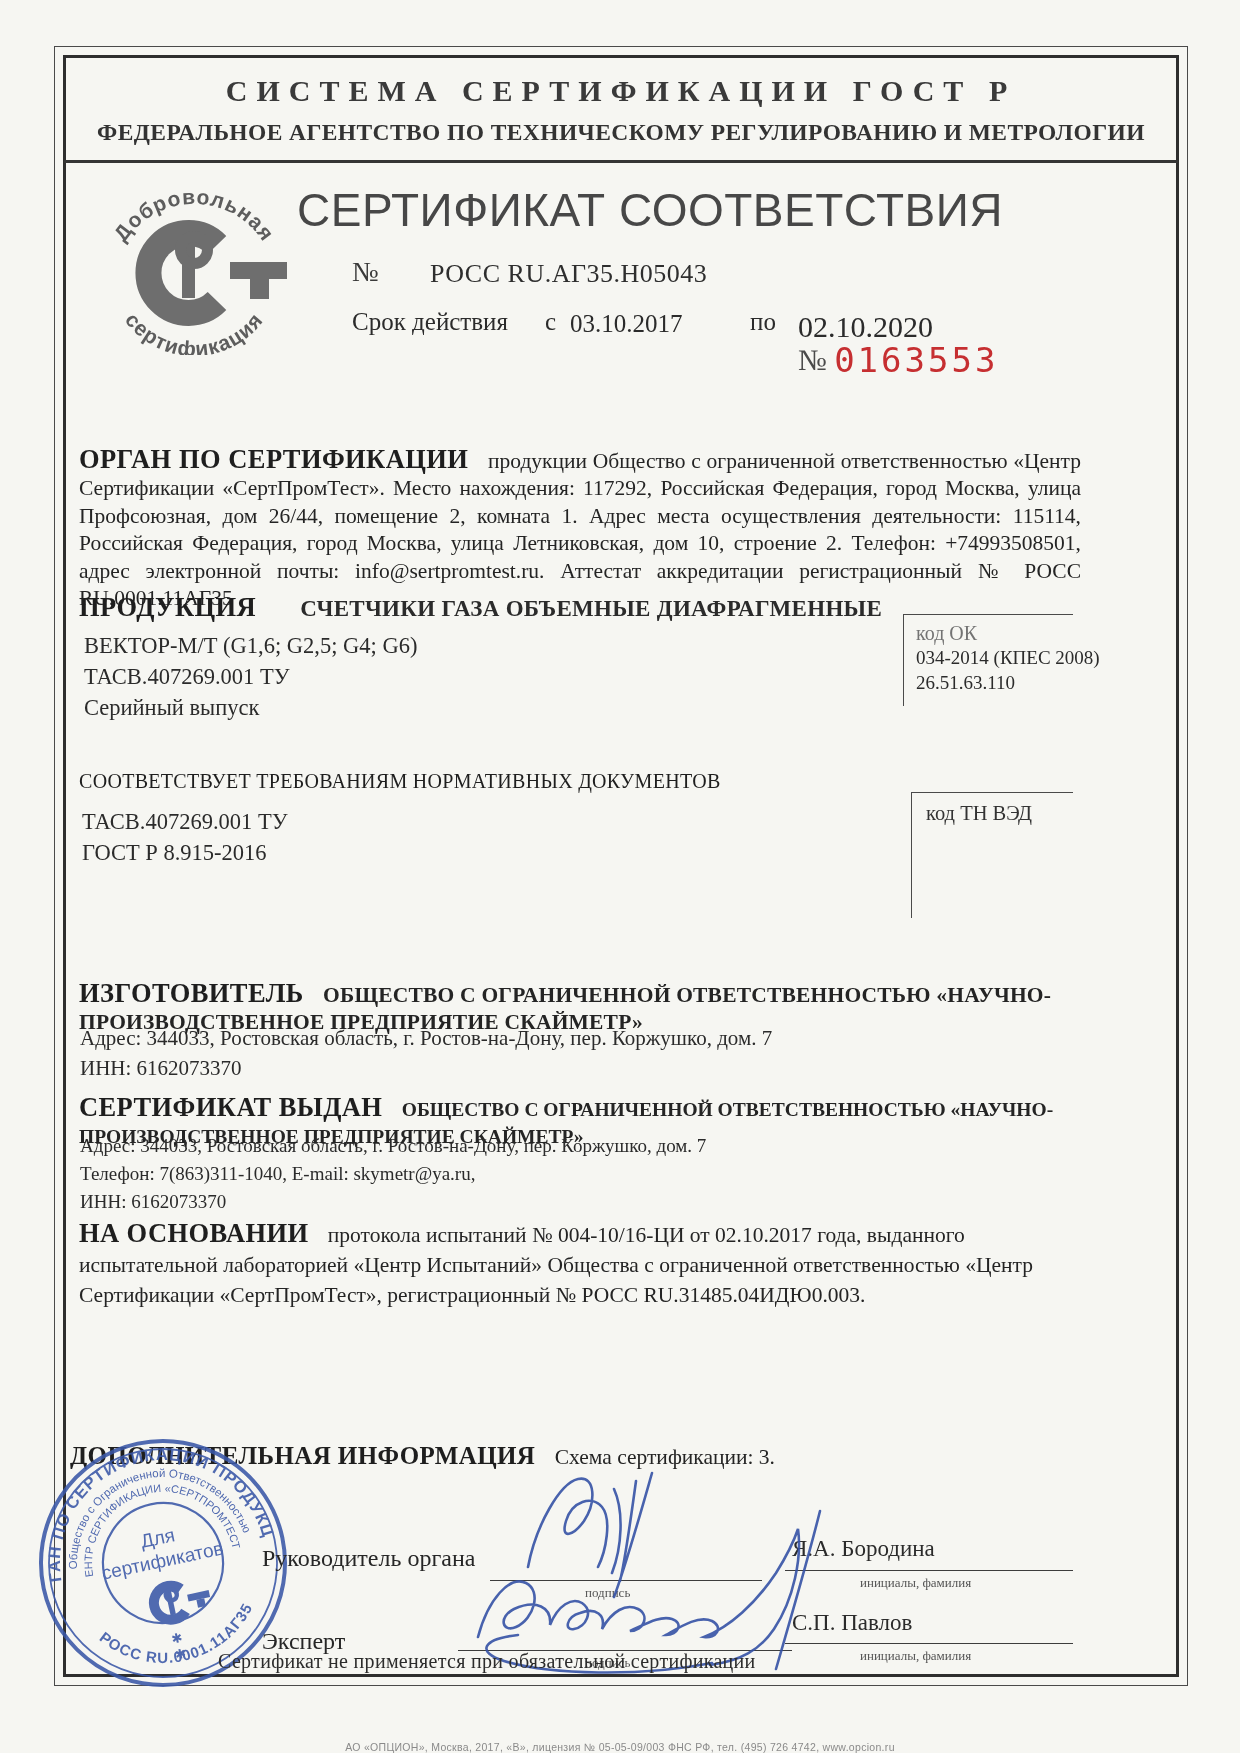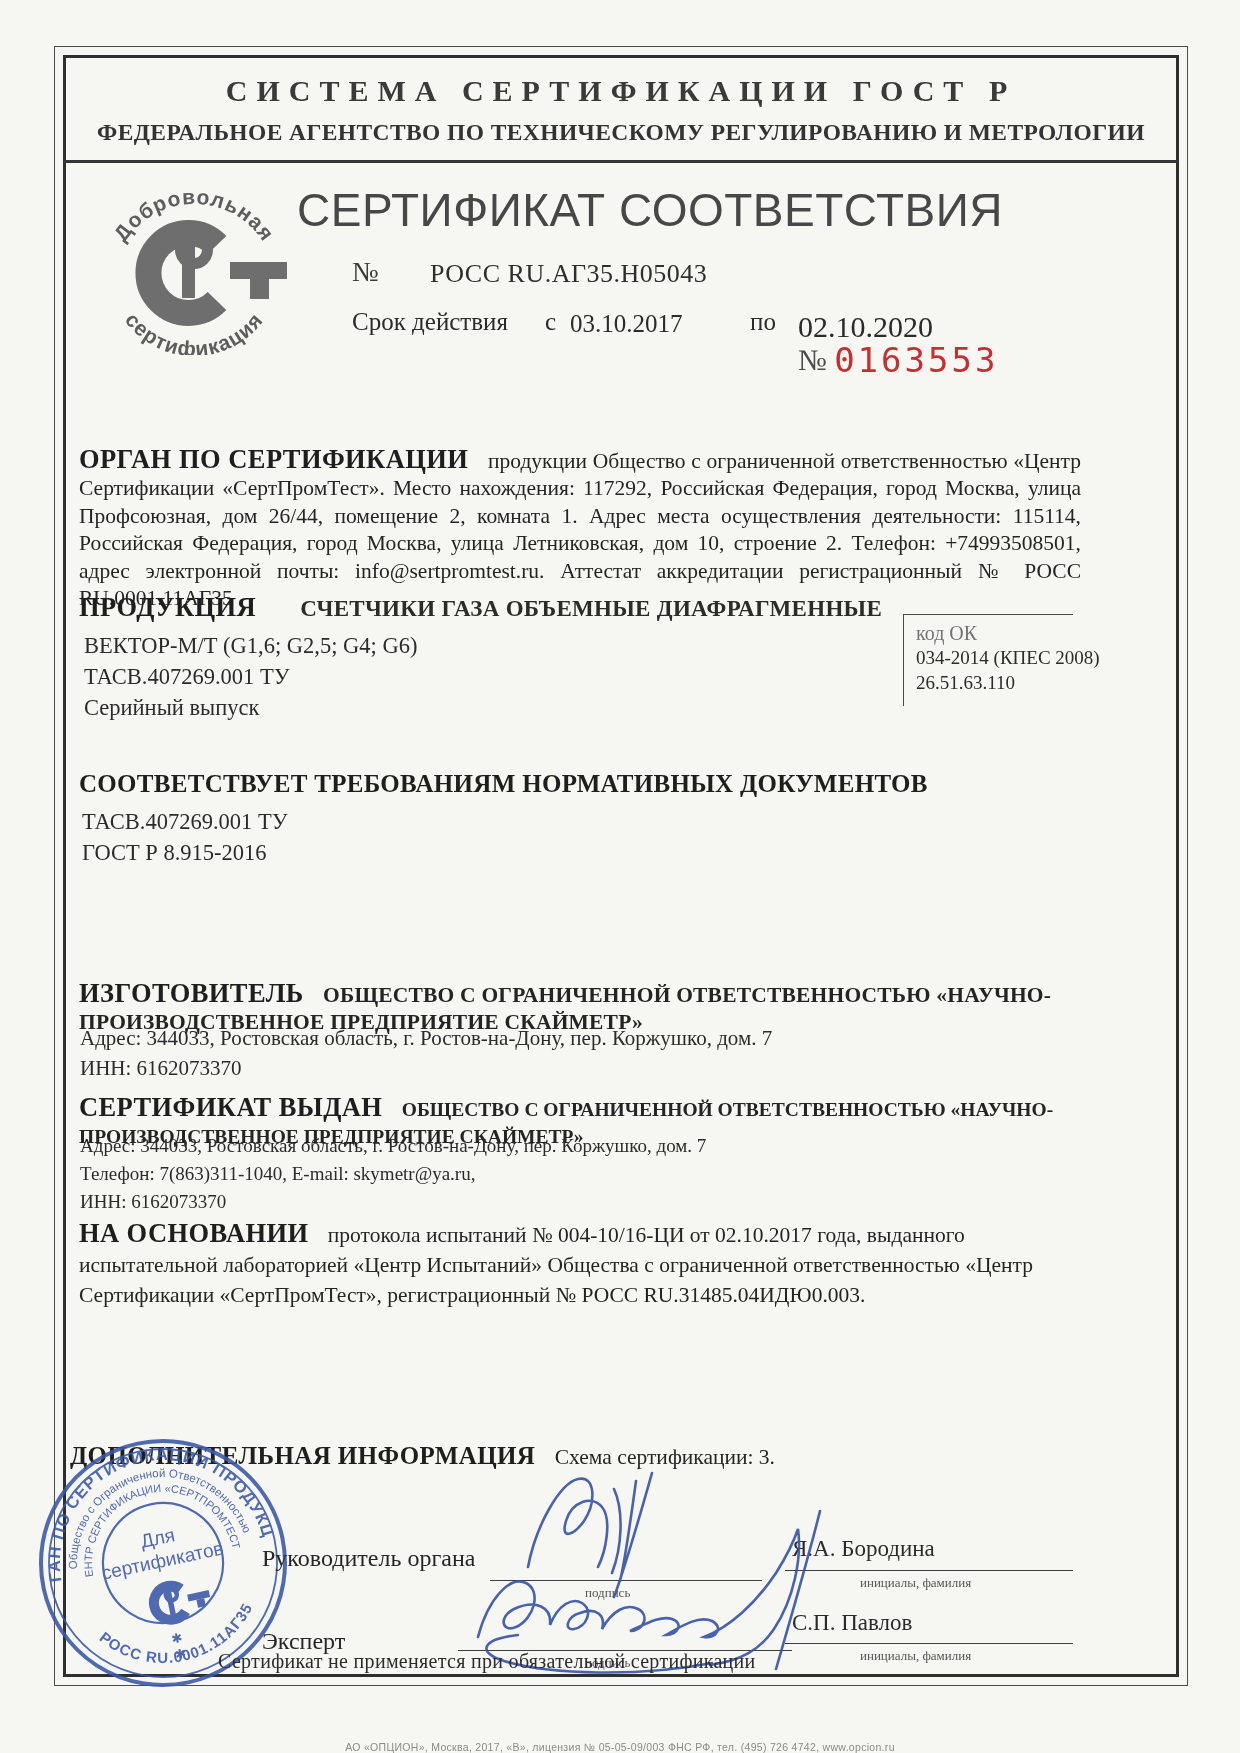--- a/index.html
+++ b/index.html
@@ -29,21 +29,21 @@
   .para{line-height:27.5px;font-size:21.5px;color:#242424;}
   .h-inline{font-size:26.5px;font-weight:bold;letter-spacing:.4px;margin-right:14px;color:#1e1e1e;}
   .body-para{left:79px;top:424px;width:1002px;text-align:justify;}
   .product-row{left:79px;top:592px;}
   .product-name{font-size:23px;font-weight:600;margin-left:26px;letter-spacing:.3px;}
   .product-lines{left:84px;top:630px;font-size:22.5px;line-height:31px;}
   .code-box{border-left:1.5px solid #4a4a4a;border-top:1.5px solid #4a4a4a;box-sizing:border-box;}
   .ok-box{left:903px;top:614px;width:170px;height:92px;padding:7px 0 0 12px;}
   .ok-box .lbl{font-size:20px;color:#737373;}
   .ok-box .ln{font-size:19px;line-height:25px;white-space:nowrap;}
-  .conf-heading{left:79px;top:770px;font-size:25px;font-weight:bold;letter-spacing:.3px;color:#1e1e1e;}
+  .conf-heading{left:79px;top:770px;font-size:20px;font-weight:normal;letter-spacing:.3px;color:#1e1e1e;}
   .conf-lines{left:82px;top:806px;font-size:22.5px;line-height:31px;}
   .tnved-box{left:911px;top:792px;width:162px;height:126px;padding:9px 0 0 14px;}
   .tnved-box .lbl{font-size:20.5px;color:#333;}
   .manuf-para{left:79px;top:958px;width:1002px;}
   .manuf-name{font-size:21.5px;font-weight:600;letter-spacing:.2px;}
   .manuf-lines{left:80px;top:1023px;font-size:21px;line-height:30px;}
   .issued-para{left:79px;top:1072px;width:1002px;line-height:26px;}
   .issued-name{font-size:19.5px;font-weight:600;}
   .issued-lines{left:80px;top:1132px;font-size:19px;line-height:28px;}
   .basis-para{left:79px;top:1196px;width:1008px;line-height:30px;}
@@ -137,20 +137,23 @@
     <div class="ln">034-2014 (КПЕС 2008)</div>
     <div class="ln">26.51.63.110</div>
   </div>
 
   <div class="abs conf-heading">СООТВЕТСТВУЕТ ТРЕБОВАНИЯМ НОРМАТИВНЫХ ДОКУМЕНТОВ</div>
   <div class="abs conf-lines">
     <div>ТАСВ.407269.001 ТУ</div>
     <div>ГОСТ Р 8.915-2016</div>
   </div>
 
+  <div class="abs code-box tnved-box">
+    <div class="lbl">код ТН ВЭД</div>
+  </div>
 
   <p class="abs para manuf-para">
     <span class="h-inline">ИЗГОТОВИТЕЛЬ</span>
     <span class="manuf-name">ОБЩЕСТВО С ОГРАНИЧЕННОЙ ОТВЕТСТВЕННОСТЬЮ «НАУЧНО-ПРОИЗВОДСТВЕННОЕ ПРЕДПРИЯТИЕ СКАЙМЕТР»</span>
   </p>
   <div class="abs manuf-lines">
     <div>Адрес: 344033, Ростовская область, г. Ростов-на-Дону, пер. Коржушко, дом. 7</div>
     <div>ИНН: 6162073370</div>
   </div>
 

